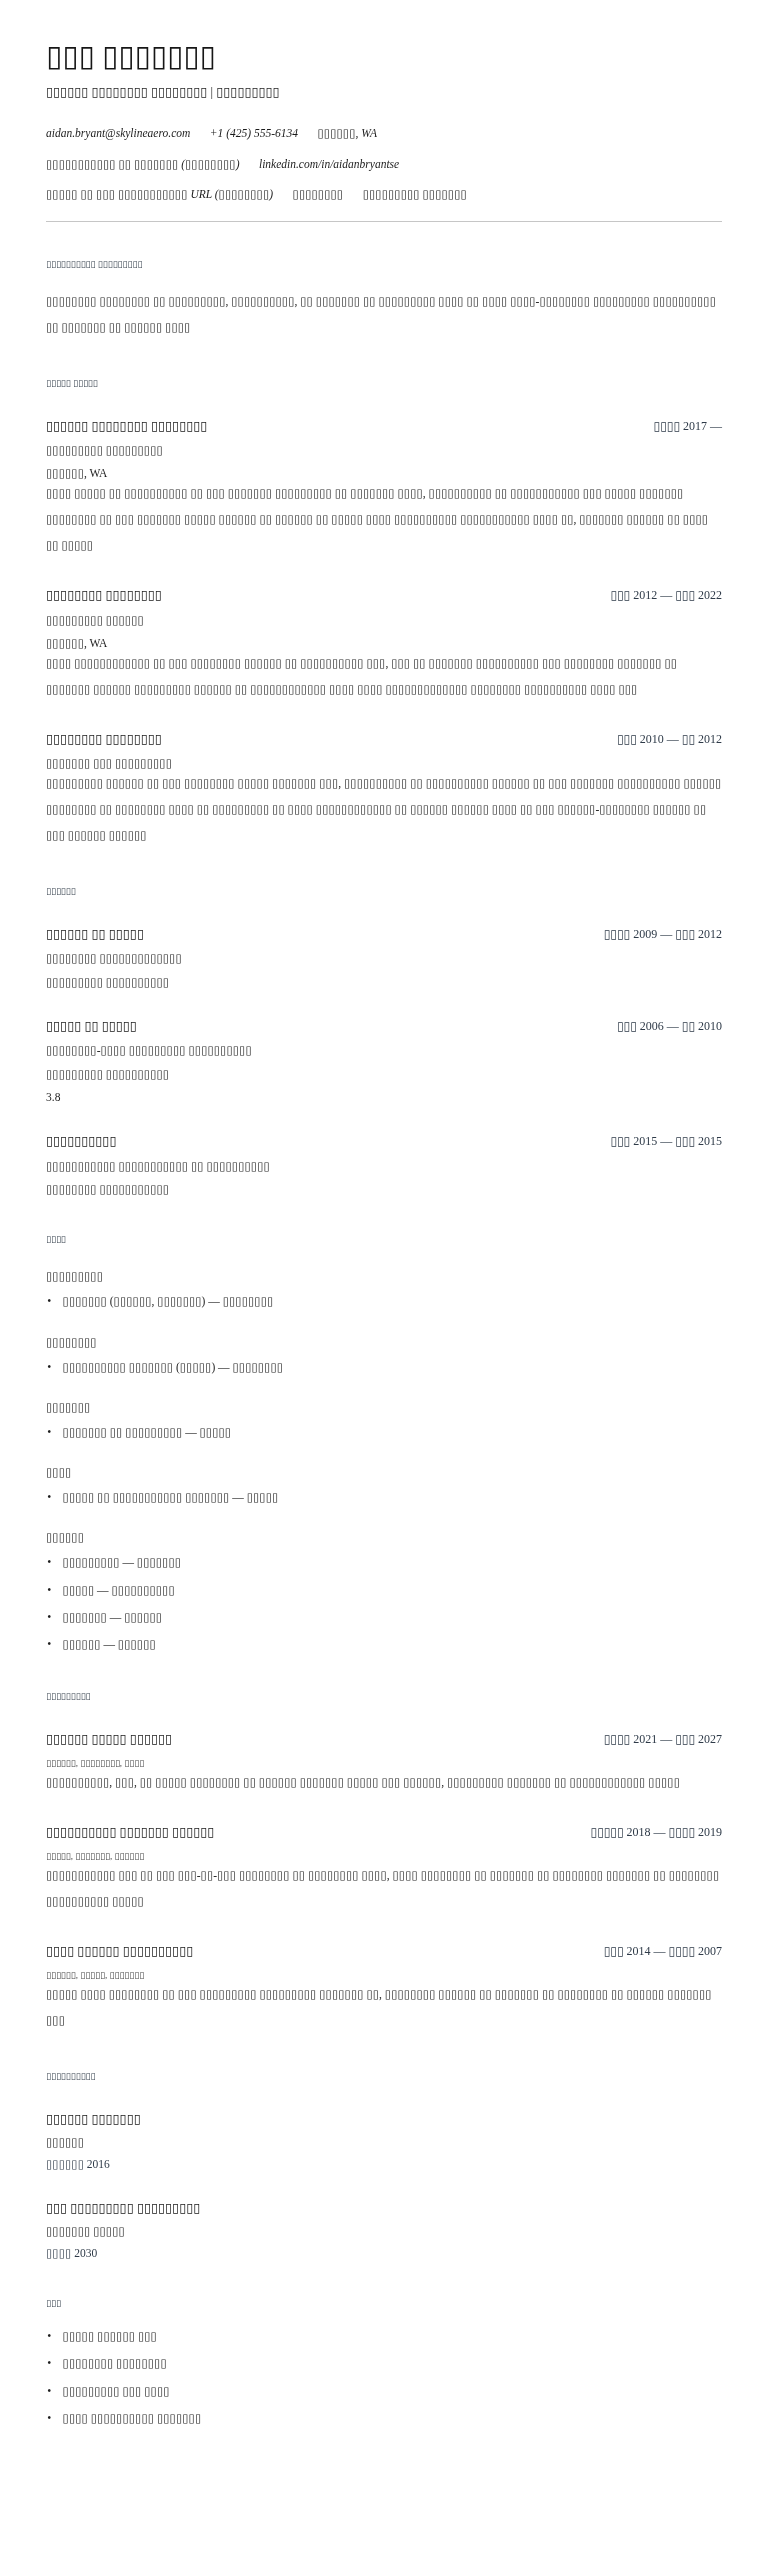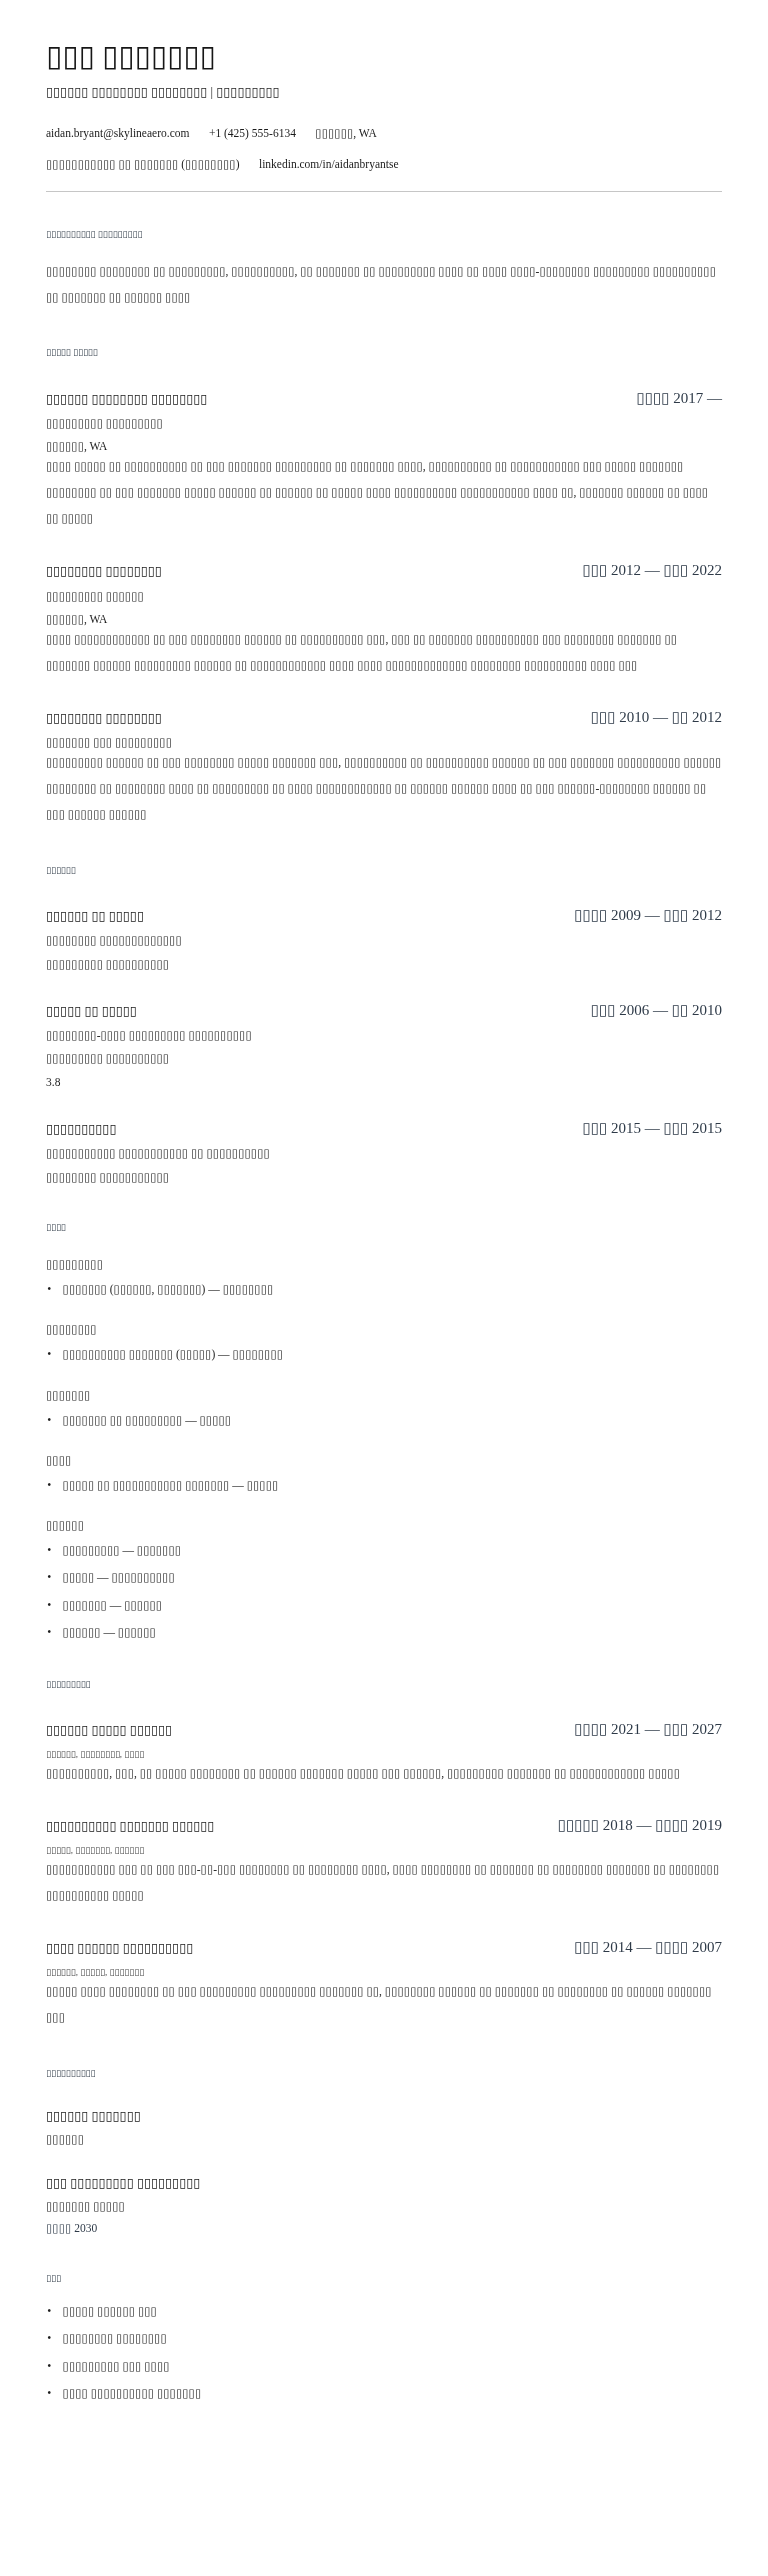--- a/index.html
+++ b/index.html
@@ -7,38 +7,38 @@
     width: 768px;
     color: #1b1b1b;
     font-family: "Liberation Serif", "DejaVu Serif", "DejaVu Sans", serif;
     font-size: 11.5px;
   }
   .page { width: 768px; min-height: 2576px; padding: 40px 46px 31px 46px; box-sizing: border-box; }
 
   
   .name { font-size: 29.5px; font-weight: 700; line-height: 1.15; margin: 0 0 10.2px 0; color: #161616; }
   .subtitle { font-size: 12.8px; line-height: 1.3; margin: 0 0 25.6px 0; color: #232323; }
-  .contact-row { margin: 0 0 14.7px 0; line-height: 1.35; }
+  .contact-row { margin: 0 0 14.7px 0; line-height: 1.35; font-style: italic; }
   .contact-row span.item { margin-right: 16.6px; }
   .contact-row span.item:last-child { margin-right: 0; }
 
   .divider { border: none; border-top: 1.3px solid #c6c6c6; margin: 19px 0 0 0; }
 
   
   .section { margin-top: 37px; }
   .section-heading { font-size: 9px; font-weight: 700; color: #3a4450; margin: 0 0 18px 0; line-height: 1.3; }
 
   p.body-text { margin: 0; line-height: 2.25; font-size: 11.5px; color: #1e1e1e; }
 
   
   .entry { margin-top: 29.5px; }
   .entry:first-of-type { margin-top: 0; }
   .entry-header { display: flex; justify-content: space-between; align-items: baseline; }
   .entry-title { font-size: 12.8px; font-weight: 700; color: #171717; line-height: 1.25; }
-  .entry-dates { font-size: 15px; color: #2e3a48; white-space: nowrap; margin-left: 15.4px; text-align: right; }
+  .entry-dates { font-size: 12px; color: #2e3a48; white-space: nowrap; margin-left: 15.4px; text-align: right; }
   .entry-line { font-size: 11.5px; color: #1e1e1e; line-height: 1.3; margin-top: 8.3px; }
   .entry-desc { margin-top: 15.4px; }
   .tech-line { font-size: 9px; color: #474747; margin-top: 10.2px; line-height: 1.3; }
 
   
   .skill-group { margin-top: 24px; }
   .skill-group:first-of-type { margin-top: 0; }
   .skill-label { font-size: 11.5px; font-weight: 700; color: #1d1d1d; margin: 0 0 9px 0; line-height: 1.3; }
   ul.bullets { list-style: none; margin: 0; padding: 0; }
   ul.bullets li { position: relative; padding-left: 16.6px; line-height: 1.5; margin-top: 10.2px; font-size: 11.5px; color: #1e1e1e; }
@@ -60,20 +60,25 @@
 
     <div class="contact-row">
       <span class="item">aidan.bryant@skylineaero.com</span>
       <span class="item">+1 (425) 555-6134</span>
       <span class="item">▯▯▯▯▯▯, WA</span>
     </div>
     <div class="contact-row">
       <span class="item">▯▯▯▯▯▯▯▯▯▯▯ ▯▯ ▯▯▯▯▯▯▯ (▯▯▯▯▯▯▯▯)</span>
       <span class="item">linkedin.com/in/aidanbryantse</span>
     </div>
+    <div class="contact-row">
+      <span class="item">▯▯▯▯▯ ▯▯ ▯▯▯ ▯▯▯▯▯▯▯▯▯▯▯ URL (▯▯▯▯▯▯▯▯)</span>
+      <span class="item">▯▯▯▯▯▯▯▯</span>
+      <span class="item">▯▯▯▯▯▯▯▯▯ ▯▯▯▯▯▯▯</span>
+    </div>
     <hr class="divider">
   </div>
 
   <div class="section">
     <div class="section-heading">▯▯▯▯▯▯▯▯▯▯ ▯▯▯▯▯▯▯▯▯</div>
     <p class="body-text">▯▯▯▯▯▯▯▯ ▯▯▯▯▯▯▯▯ ▯▯ ▯▯▯▯▯▯▯▯▯, ▯▯▯▯▯▯▯▯▯▯, ▯▯ ▯▯▯▯▯▯▯ ▯▯ ▯▯▯▯▯▯▯▯▯ ▯▯▯▯ ▯▯ ▯▯▯▯ ▯▯▯▯-▯▯▯▯▯▯▯▯ ▯▯▯▯▯▯▯▯▯ ▯▯▯▯▯▯▯▯▯▯ ▯▯ ▯▯▯▯▯▯▯ ▯▯ ▯▯▯▯▯▯ ▯▯▯▯</p>
   </div>
 
   <div class="section">
     <div class="section-heading">▯▯▯▯▯ ▯▯▯▯▯</div>
@@ -212,20 +217,21 @@
       <p class="body-text entry-desc">▯▯▯▯▯ ▯▯▯▯ ▯▯▯▯▯▯▯▯ ▯▯ ▯▯▯ ▯▯▯▯▯▯▯▯▯ ▯▯▯▯▯▯▯▯▯ ▯▯▯▯▯▯▯ ▯▯, ▯▯▯▯▯▯▯▯ ▯▯▯▯▯▯ ▯▯ ▯▯▯▯▯▯▯ ▯▯ ▯▯▯▯▯▯▯▯ ▯▯ ▯▯▯▯▯▯ ▯▯▯▯▯▯▯ ▯▯▯</p>
     </div>
   </div>
 
   <div class="section">
     <div class="section-heading">▯▯▯▯▯▯▯▯▯▯</div>
 
     <div class="entry">
       <div class="entry-title">▯▯▯▯▯▯ ▯▯▯▯▯▯▯</div>
       <div class="cert-line">▯▯▯▯▯▯</div>
+      <div class="cert-line cert-date">▯▯▯▯▯▯ 2016</div>
     </div>
 
     <div class="entry">
       <div class="entry-title">▯▯▯ ▯▯▯▯▯▯▯▯▯ ▯▯▯▯▯▯▯▯▯</div>
       <div class="cert-line">▯▯▯▯▯▯▯ ▯▯▯▯▯</div>
       <div class="cert-line cert-date">▯▯▯▯ 2030</div>
     </div>
   </div>
 
   <div class="section">

